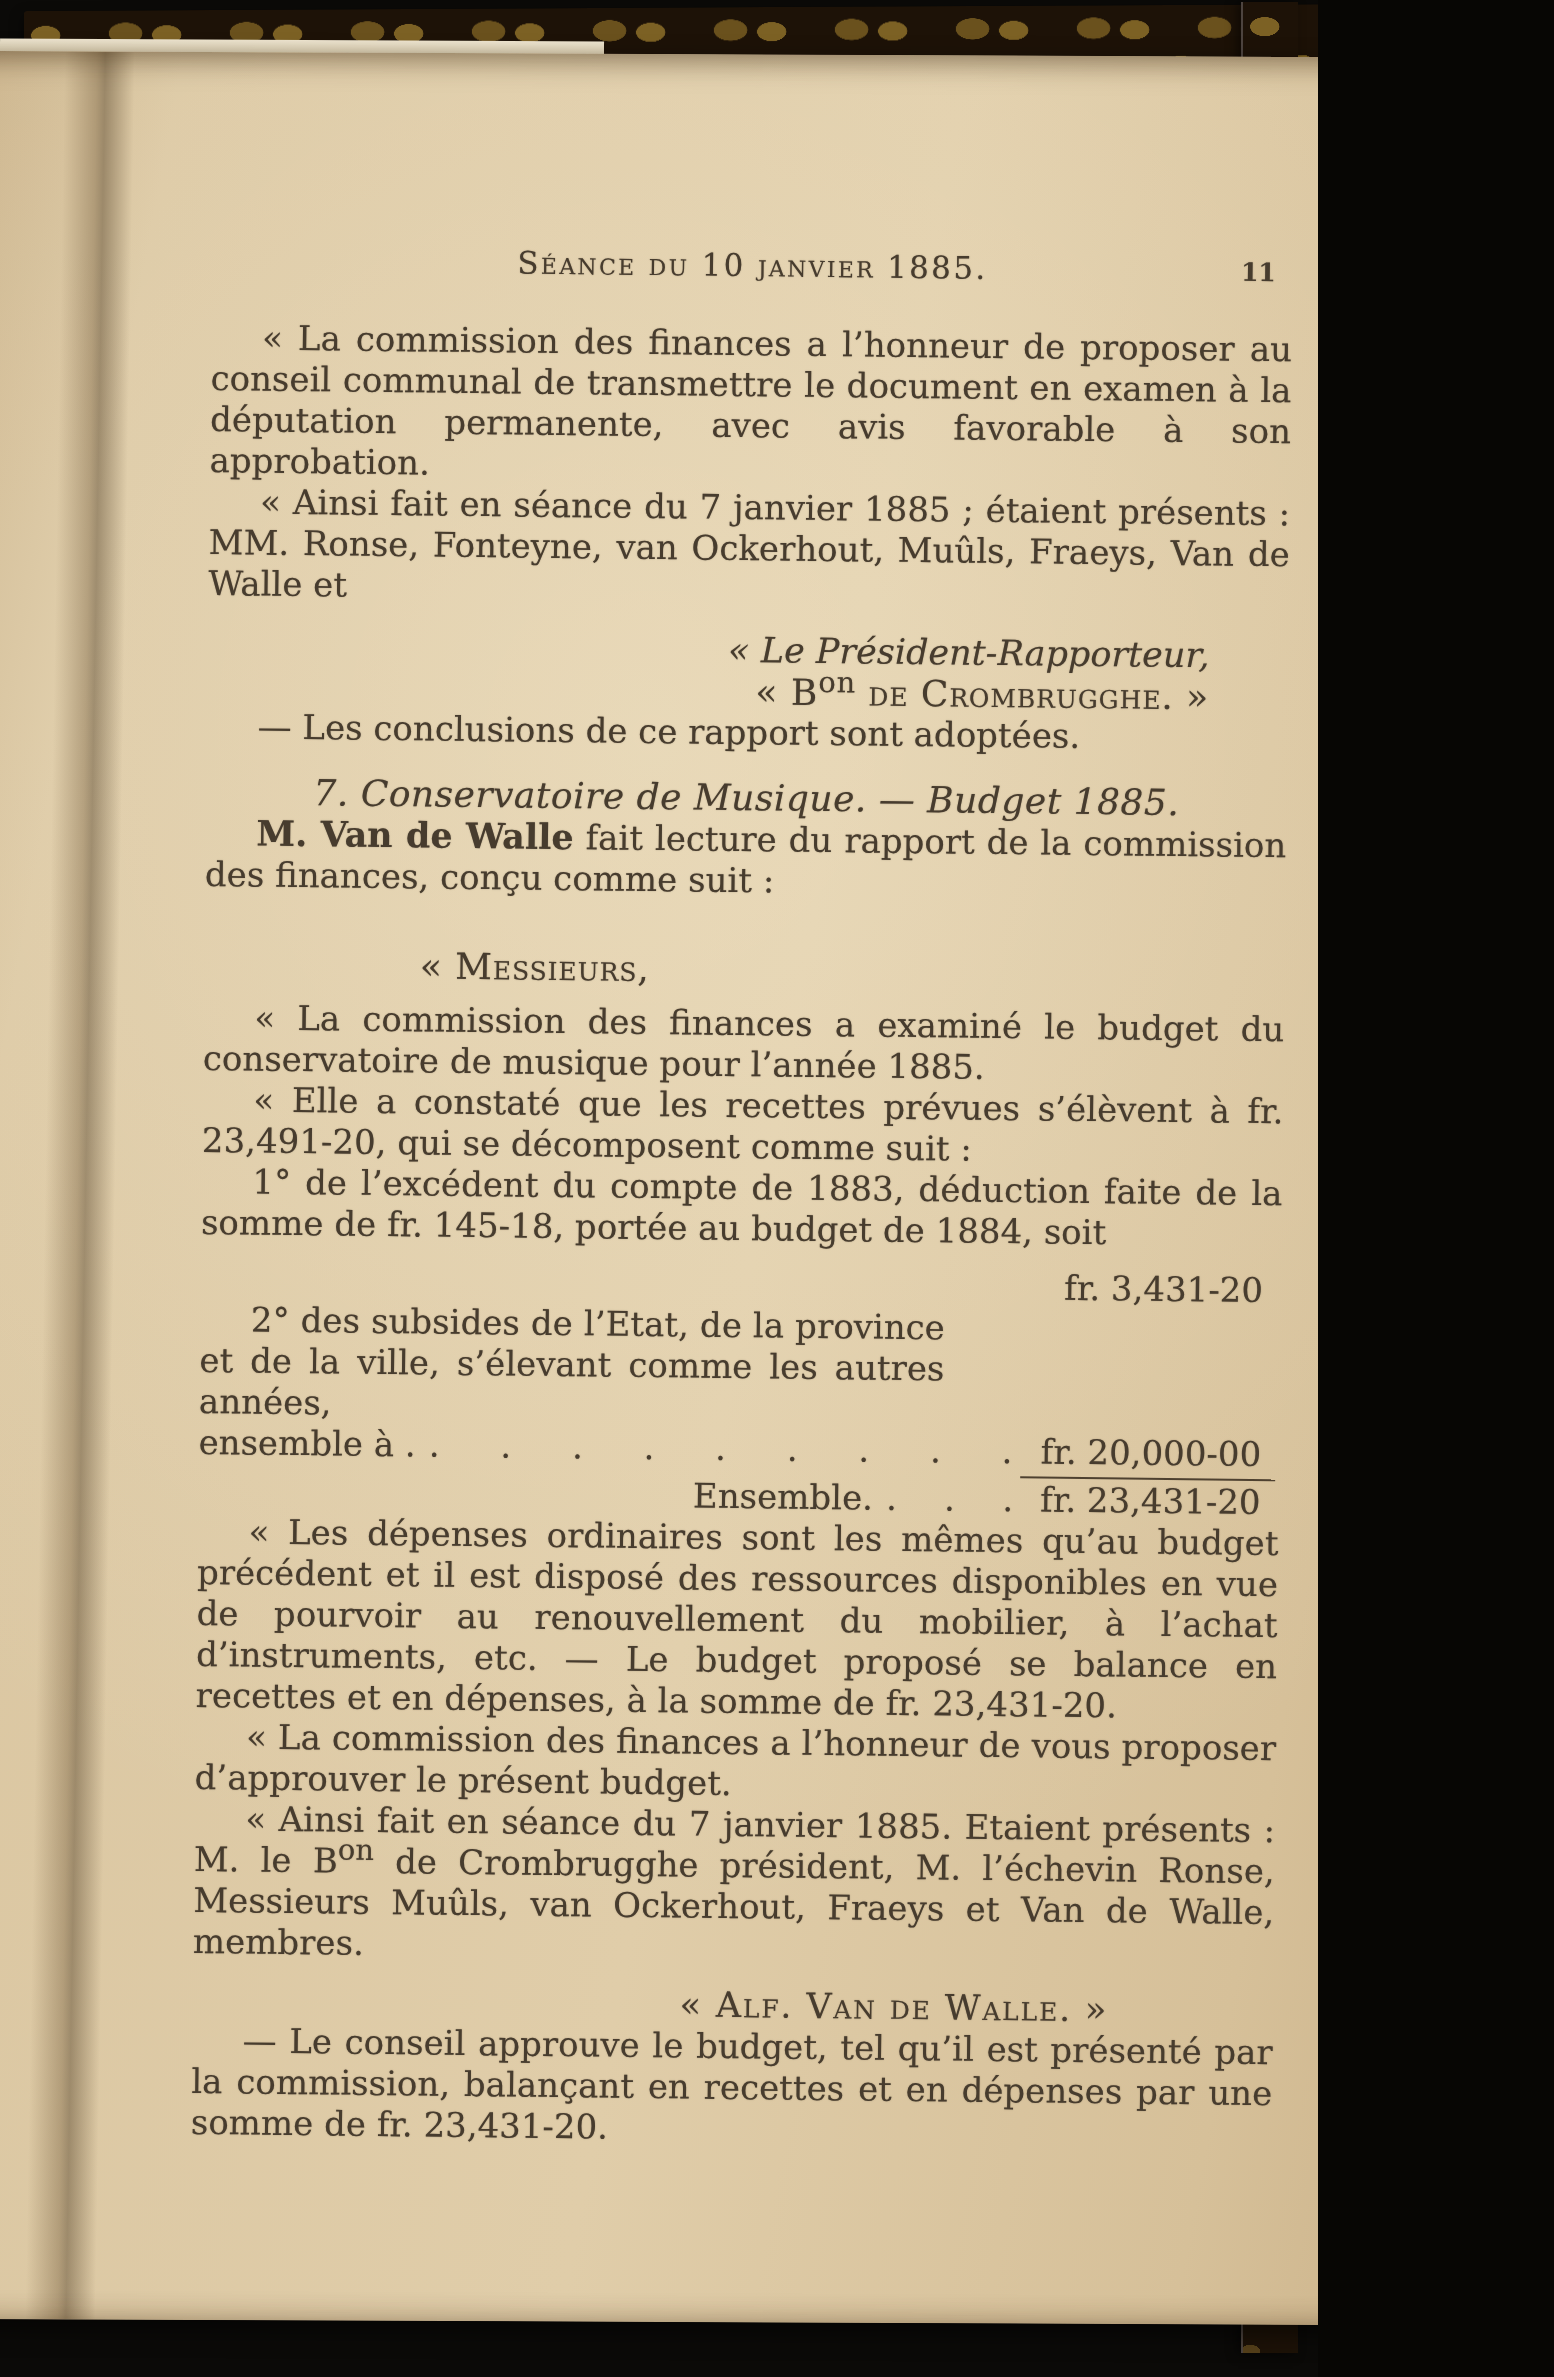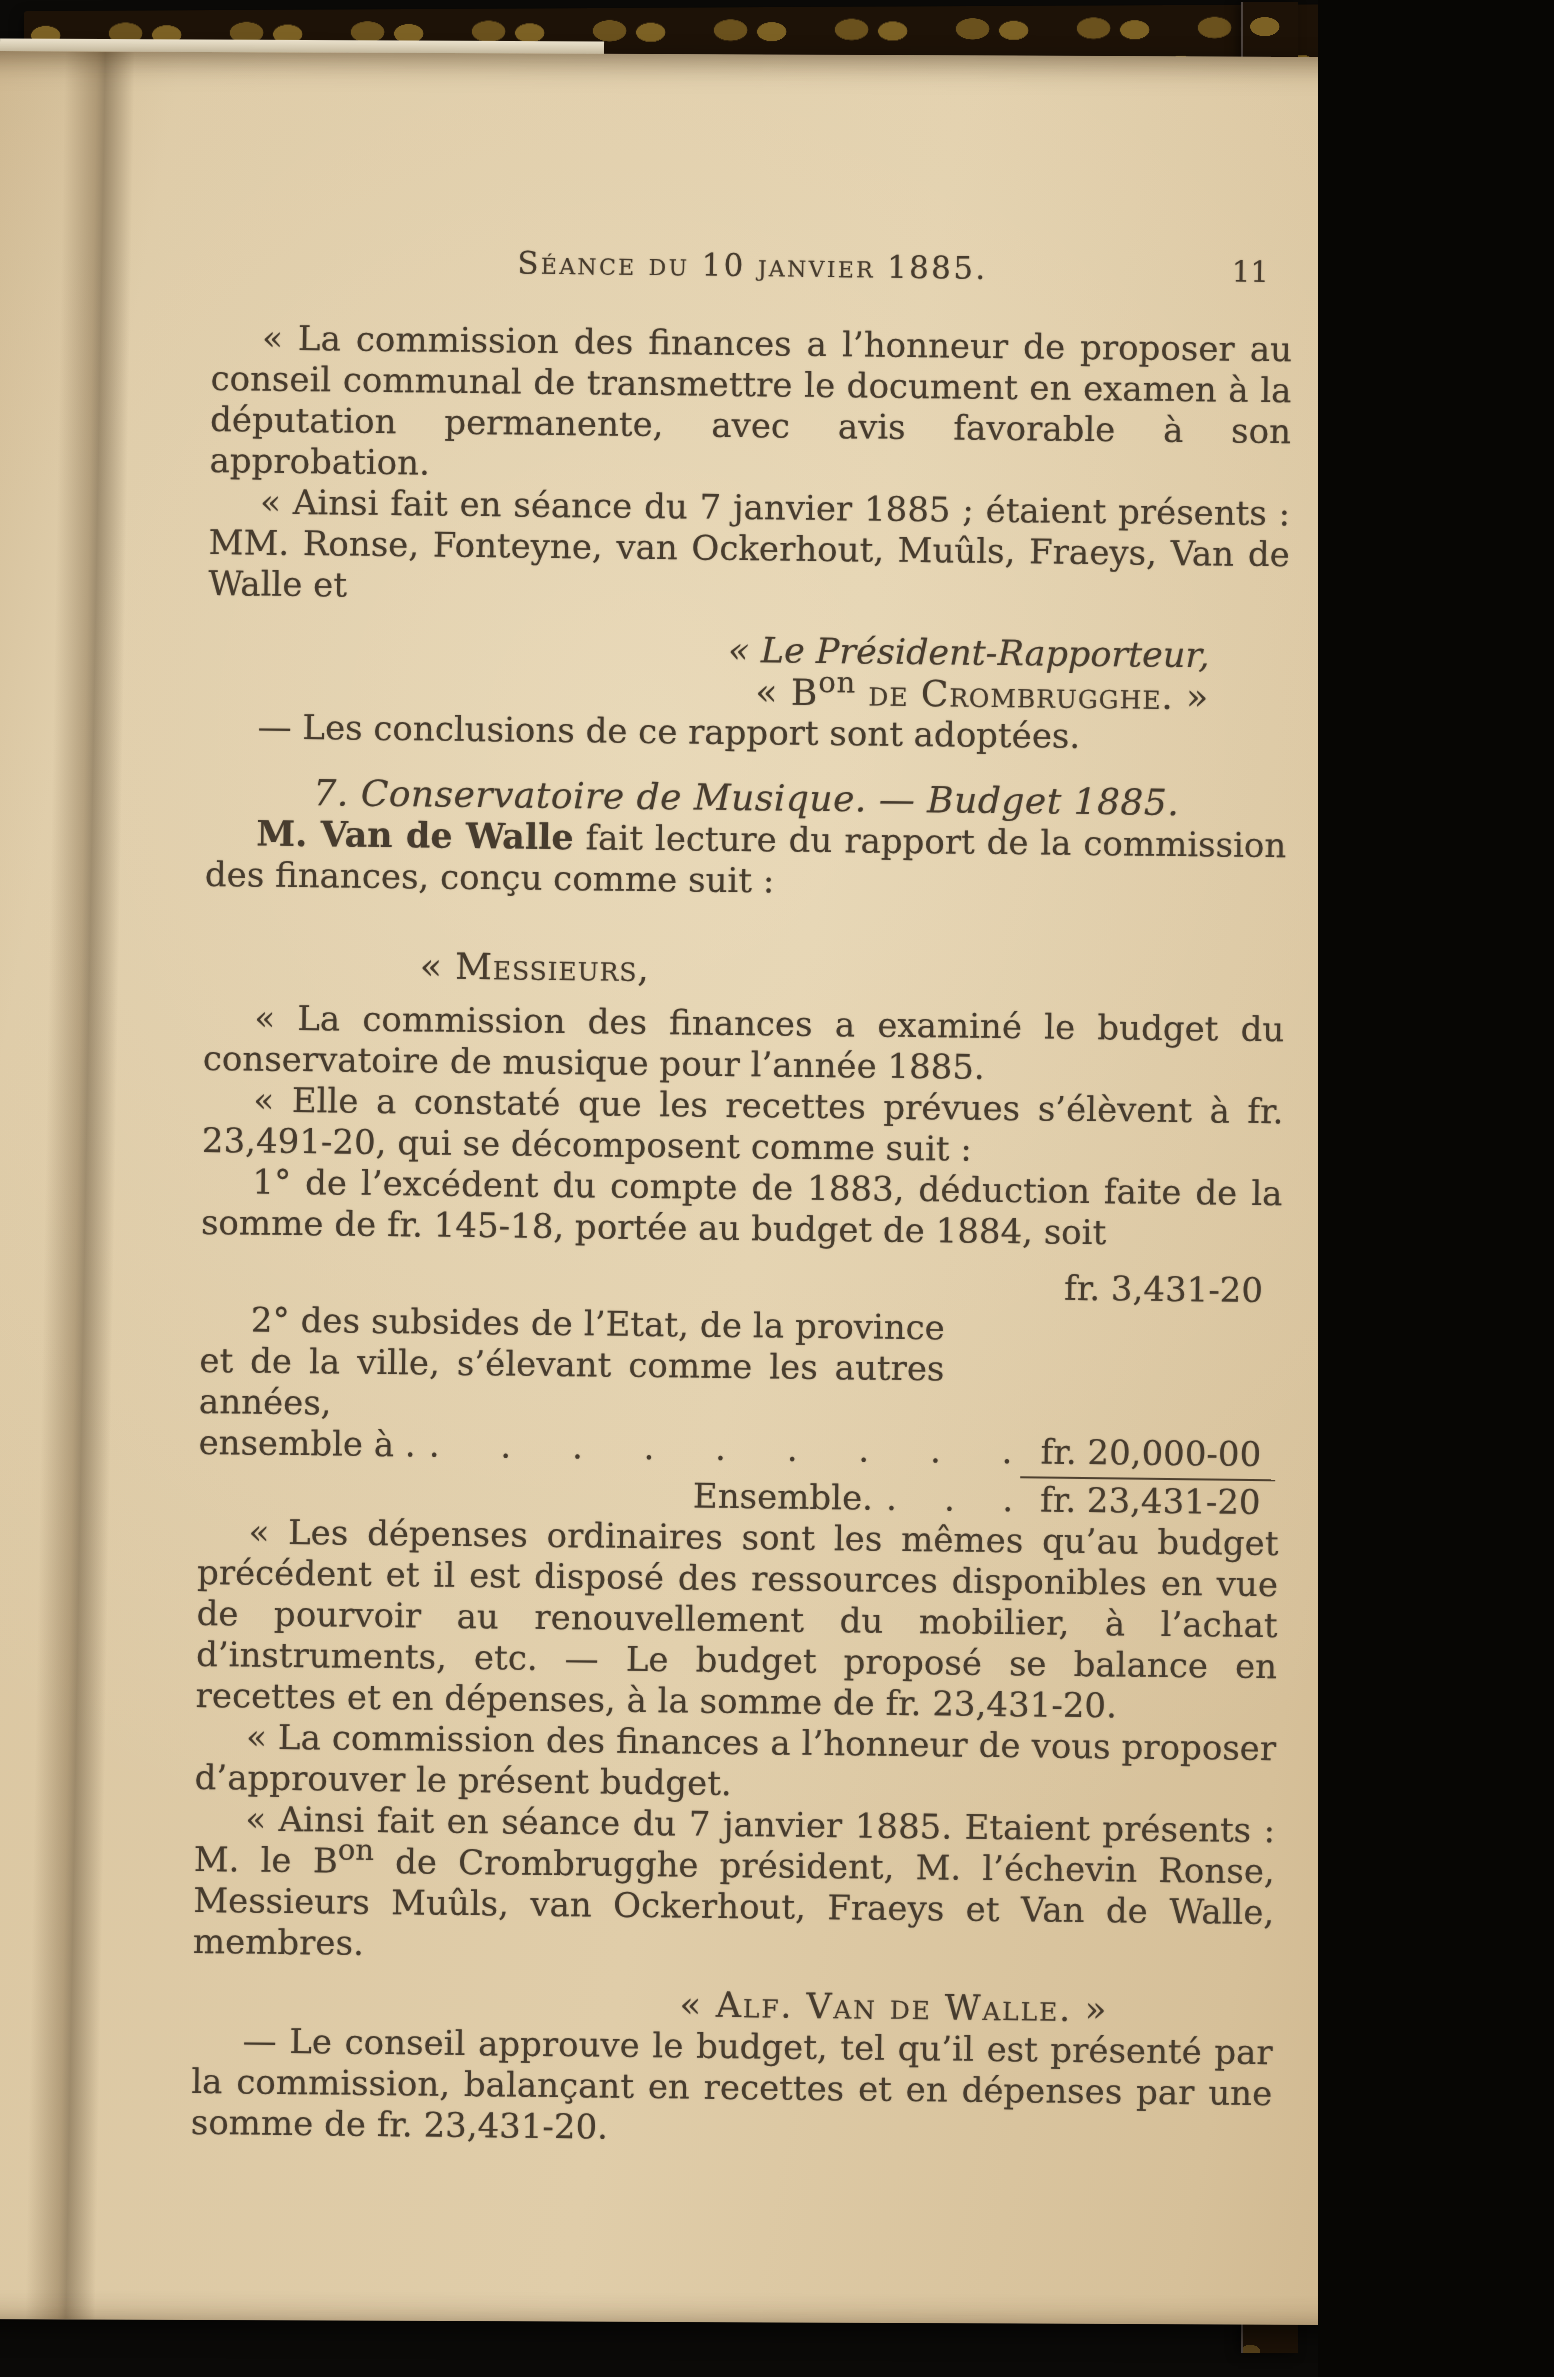--- a/index.html
+++ b/index.html
@@ -107,24 +107,25 @@
   .running-head {
     position: relative;
     text-align: center;
     font-variant: small-caps;
     font-size: 31px;
     letter-spacing: 2.3px;
     margin: 0 0 37px 0;
   }
   .folio {
     position: absolute;
-    right: 24px; top: 0.9px;
+    right: 17px; top: 0.9px;
     font-variant: normal;
     letter-spacing: 0;
-    font-size: 29px;
+    font-size: 25px;
+    font-weight: bold;
   }
   p.body {
     margin: 0;
     text-align: justify;
   }
   .indent { text-indent: 51px; }
   .sig-block {
     margin-top: 20px;
     text-align: right;
     padding-right: 79px;

